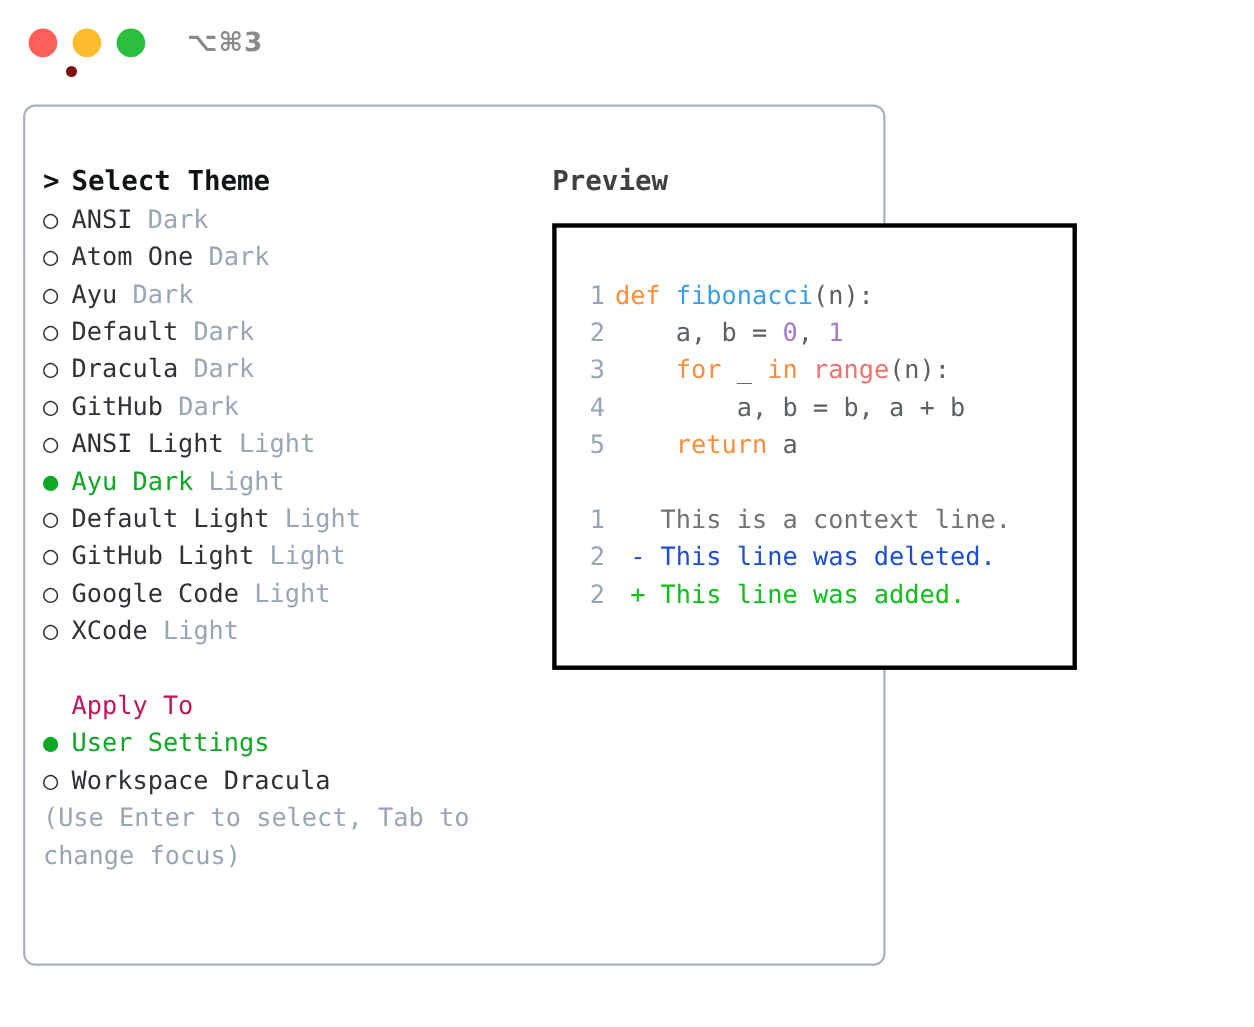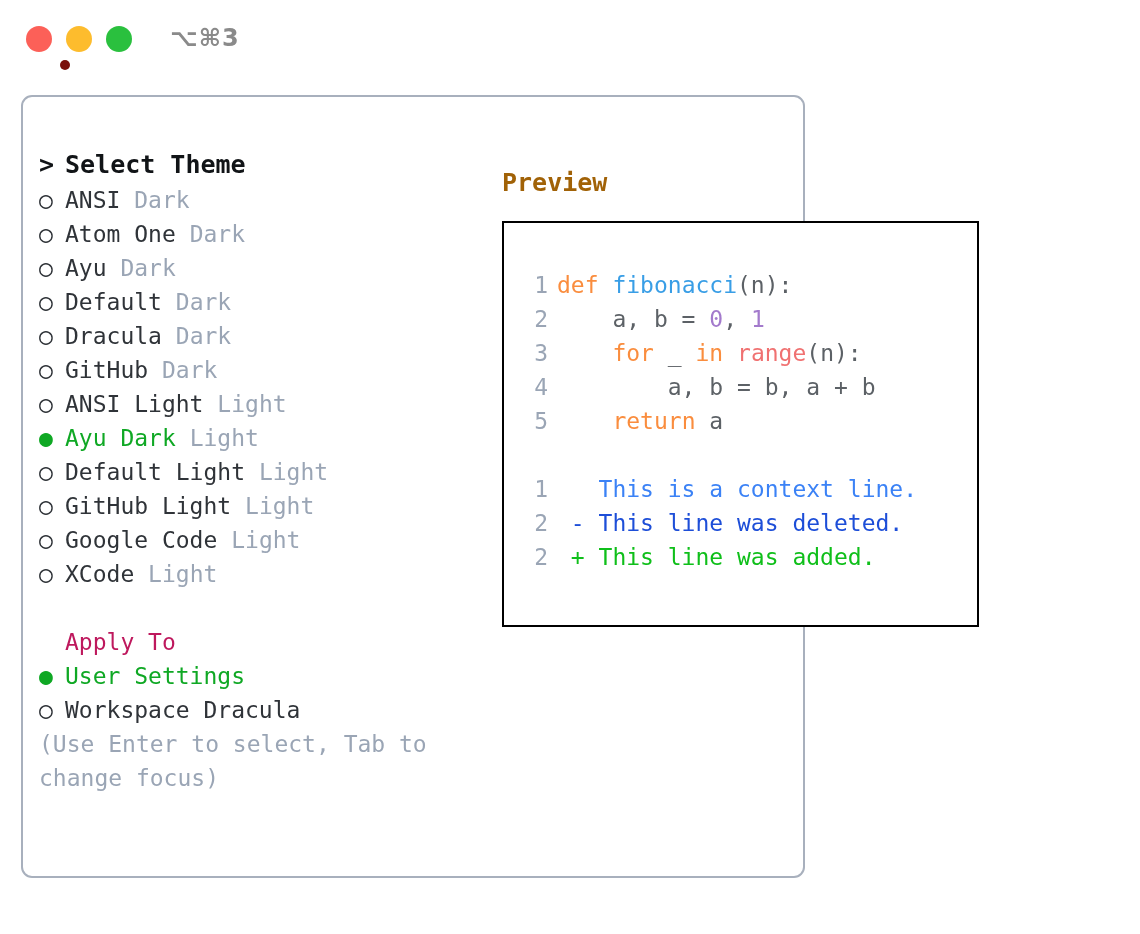--- a/index.html
+++ b/index.html
@@ -123,30 +123,29 @@
 
   
   #right-col {
     position: absolute;
     left: 479px; top: 50px;
     width: 480px;
   }
   #preview-title {
     font-size: 25px;
     font-weight: bold;
-    color: #a16207;
+    color: #404040;
     height: 36px;
     line-height: 36px;
-    margin-top: 18px;
   }
   #preview-box {
     margin-top: 20px;
     width: 477px;
     height: 406px;
-    border: 2px solid #000000;
+    border: 4px solid #000000;
     box-sizing: border-box;
     background: #ffffff;
     padding: 45px 0 0 14px;
   }
 
   .code-line {
     height: 34px;
     line-height: 34px;
     font-size: 23px;
     white-space: pre;
@@ -159,21 +158,21 @@
     margin-right: 9px;
   }
   .kw  { color: #fa8d3e; }
   .fn  { color: #399ee6; }
   .num { color: #a37acc; }
   .bi  { color: #f07171; }
   .pl  { color: #5c6166; }
 
   .blank-line { height: 34px; }
 
-  .diff-ctx  { color: #3b82f6; text-align: center; }
+  .diff-ctx  { color: #737373; text-align: center; }
   .diff-del  { color: #1d4ed8; }
   .diff-add  { color: #0fbf1a; }
 </style>
 </head>
 <body>
 
 <div id="window">
 
   <div id="titlebar">
     <div class="tl-dot" id="tl-close">

